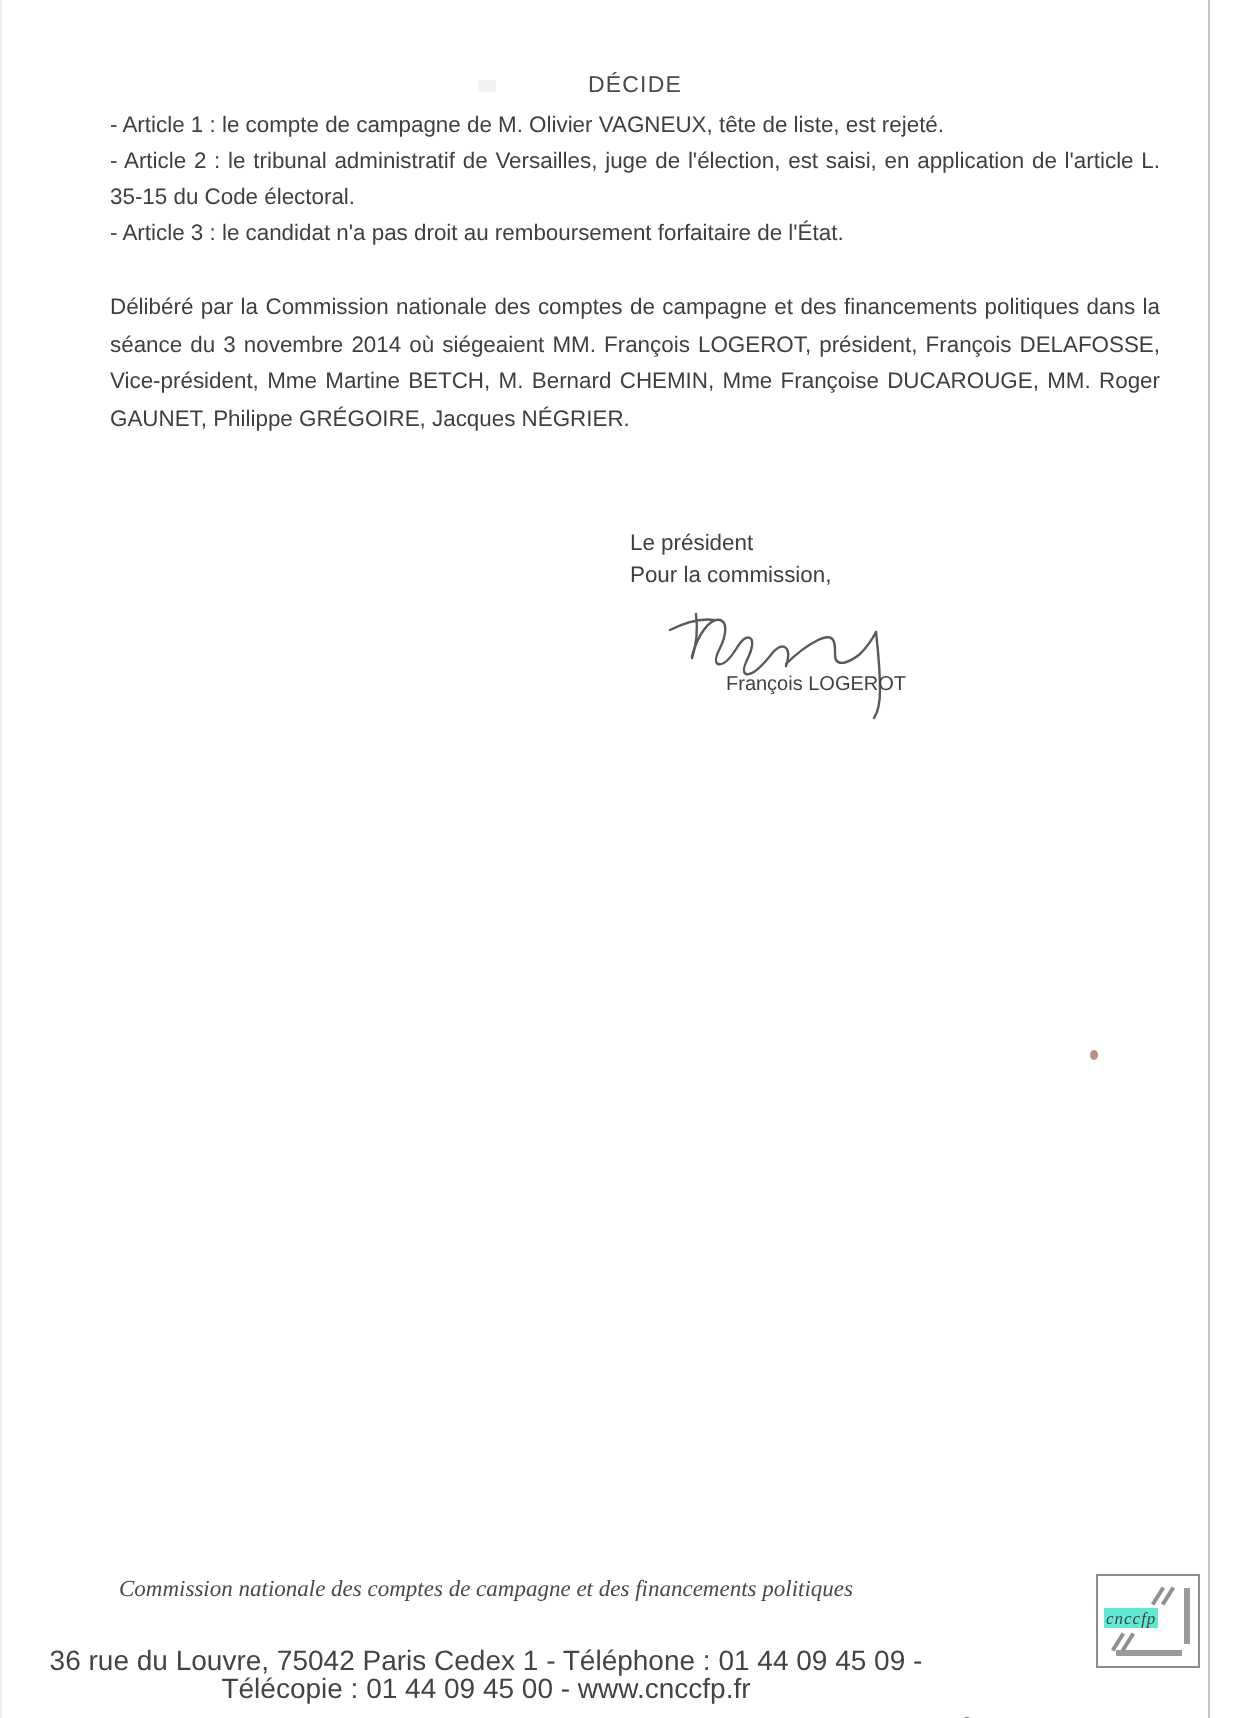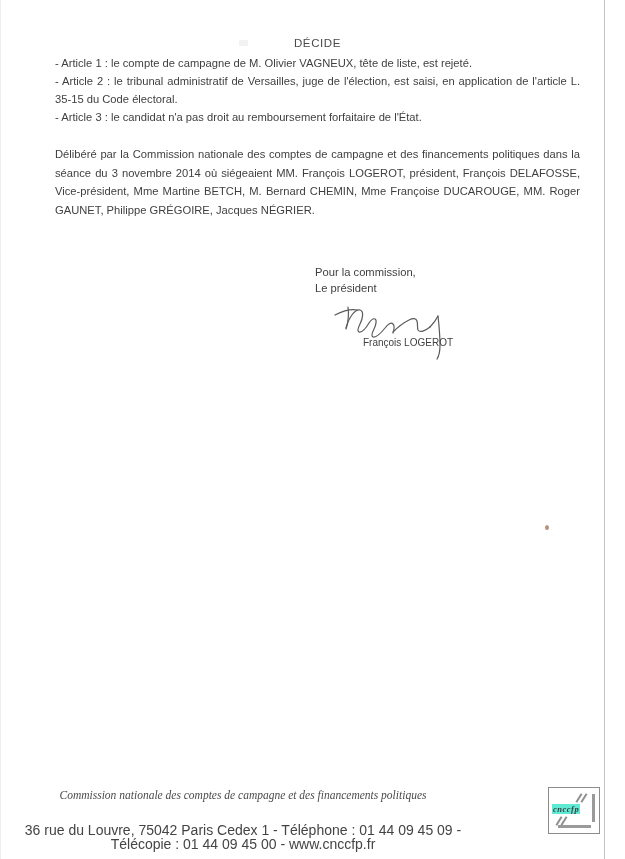--- a/index.html
+++ b/index.html
@@ -187,21 +187,21 @@
     width: 33px;
     height: 3px;
     background: #9a9a9a;
   }
   .logo-word {
     position: absolute;
     left: 4px;
     top: 17px;
     font-family: "Liberation Serif", serif;
     font-style: italic;
-    font-weight: bold;
+    font-weight: normal;
     font-size: 8.5px;
     letter-spacing: 0.5px;
     color: #3f3f3f;
     background: #5eead4;
     padding: 0 1px;
     z-index: 3;
   }
   .logo-slash {
     position: absolute;
     width: 2px;
@@ -231,22 +231,22 @@
       <p class="article-line">- Article 1 : le compte de campagne de M. Olivier VAGNEUX, tête de liste, est rejeté.</p>
       <p class="article-line">- Article 2 : le tribunal administratif de Versailles, juge de l'élection, est saisi, en application de l'article L. 35-15 du Code électoral.</p>
       <p class="article-line">- Article 3 : le candidat n'a pas droit au remboursement forfaitaire de l'État.</p>
     </div>
 
     <div class="deliberation">Délibéré par la Commission nationale des comptes de campagne et des financements politiques dans la séance du 3 novembre 2014 où siégeaient MM. François LOGEROT, président, François DELAFOSSE, Vice-président, Mme Martine BETCH, M. Bernard CHEMIN, Mme Françoise DUCAROUGE, MM. Roger GAUNET, Philippe GRÉGOIRE, Jacques NÉGRIER.</div>
 
   </div>
 
   <div class="signature-block">
+    <div class="sig-line">Le président</div>
     <div class="sig-line">Pour la commission,</div>
-    <div class="sig-line">Le président</div>
 
     <div class="sig-art">
       <svg width="130" height="62" viewBox="0 0 130 62" aria-hidden="true">
         <g fill="none" stroke="#5a5a5a" stroke-width="1.2" stroke-linecap="round" stroke-linejoin="round">
           <path d="M2,14 C10,10 18,8 24,9"></path>
           <path d="M15,6 C16,14 15,22 13,28"></path>
           <path d="M13,27 C16,16 22,8 27,9 C31,10 30,17 27,23
                    C25,27 24,30 26,31 C29,32 33,27 36,22
                    C38,19 40,17 42,18 C44,19 43,24 41,28
                    C39,32 38,35 40,36 C43,37 48,32 52,27

